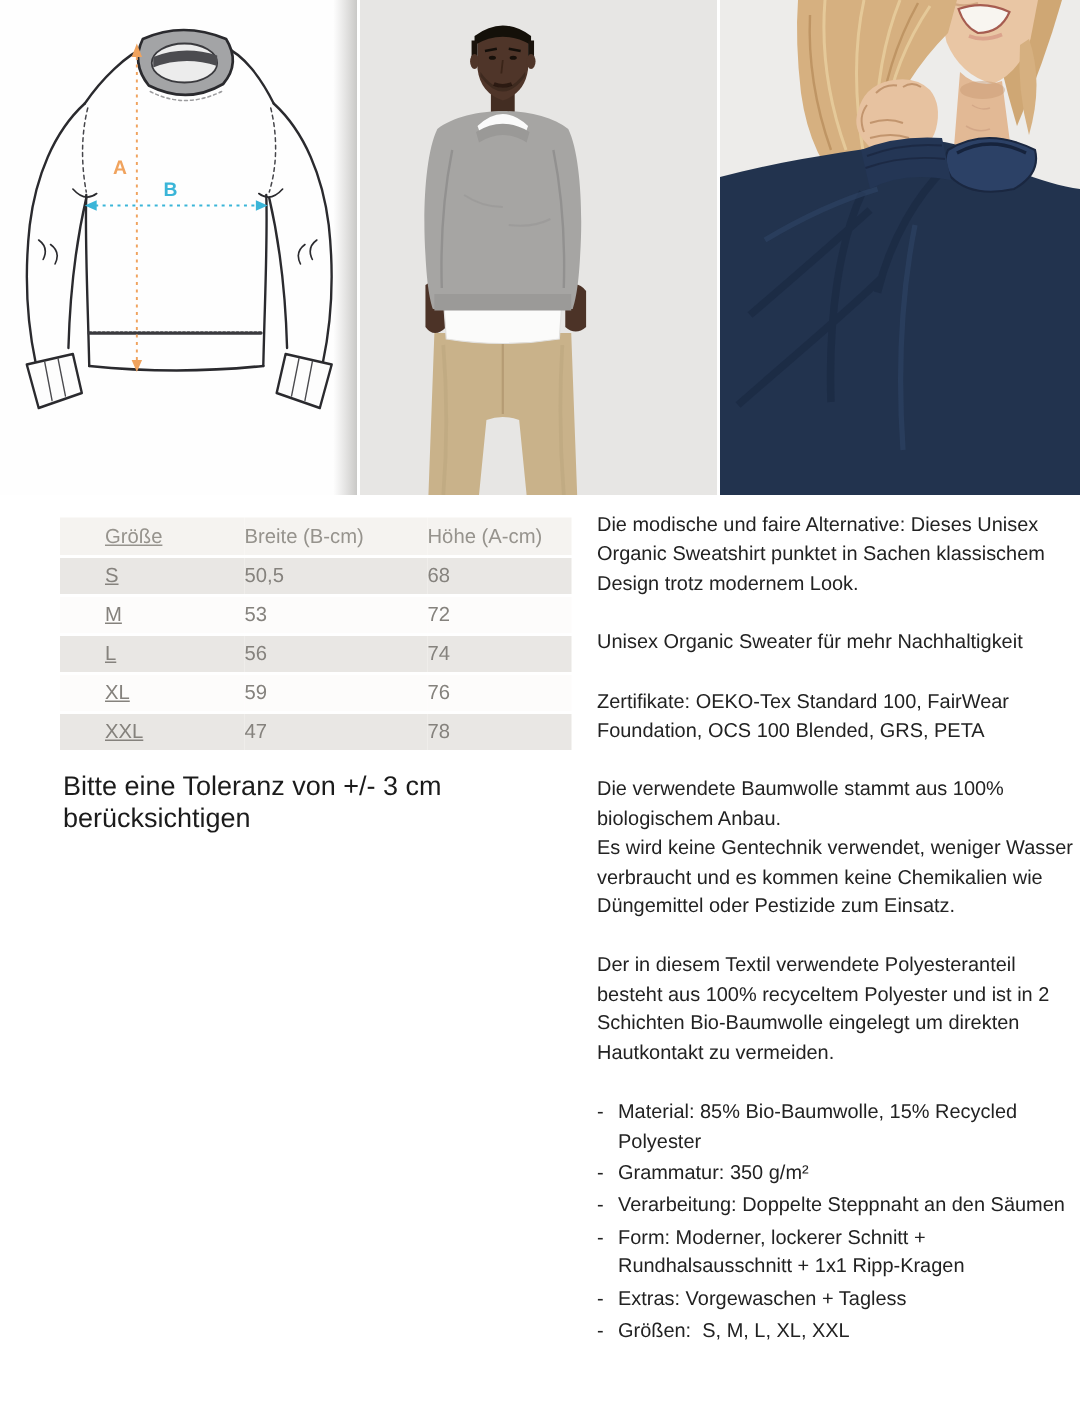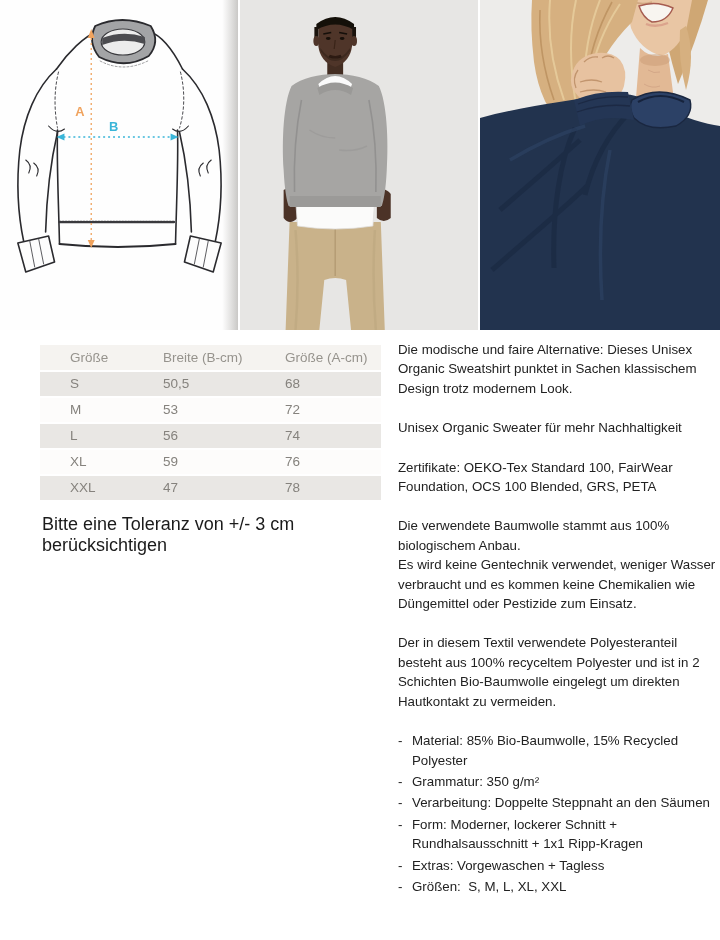--- a/index.html
+++ b/index.html
@@ -13,21 +13,21 @@
   svg text{font-family:"Liberation Sans","DejaVu Sans",sans-serif;}
   .meas-label{font-size:13px;font-weight:bold;}
   
   .size-section{position:absolute;left:40px;top:343px;width:341px;}
   table.size-table{border-collapse:separate;border-spacing:0 2px;width:341px;
         font-size:13.5px;table-layout:fixed;}
   col.c1{width:123px;}col.c2{width:122px;}col.c3{width:96px;}
   .size-table th{background:#f5f3f0;color:#96938d;font-weight:normal;text-align:left;
         height:25px;line-height:25px;padding:0;}
   .size-table td{height:24px;line-height:24px;padding:0;color:#85827d;}
-  .size-table th:first-child,.size-table td:first-child{padding-left:30px;}
+  .size-table th:first-child,.size-table td:first-child{padding-left:30px;text-decoration:underline;}
   .size-table tbody tr:nth-child(odd) td{background:#e9e7e4;}
   .size-table tbody tr:nth-child(even) td{background:#fdfcfb;}
   .tolerance-note{margin:12px 0 0 2px;font-size:18px;color:#1b1b1b;}
   
   .description{position:absolute;left:398px;top:340px;width:320px;
         font-size:13.3px;line-height:19.4px;color:#222;}
   .description p{margin:0 0 20px;white-space:pre-line;}
   .spec-list{list-style:none;margin:3px 0 0;padding:0;}
   .spec-list li{padding-left:14px;text-indent:-14px;margin:0 0 2px;white-space:pre-wrap;}
   .spec-list .dash{display:inline-block;width:14px;text-indent:0;}
@@ -175,21 +175,21 @@
     <table class="size-table">
       <colgroup>
           <col class="c1">
           <col class="c2">
           <col class="c3">
         </colgroup>
       <thead>
         <tr>
           <th>Größe</th>
           <th>Breite (B-cm)</th>
-          <th>Größe (A-cm)</th>
+          <th>Höhe (A-cm)</th>
         </tr>
       </thead>
       <tbody>
           <tr>
             <td>S</td>
             <td>50,5</td>
             <td>68</td>
           </tr>
           <tr>
             <td>M</td>

